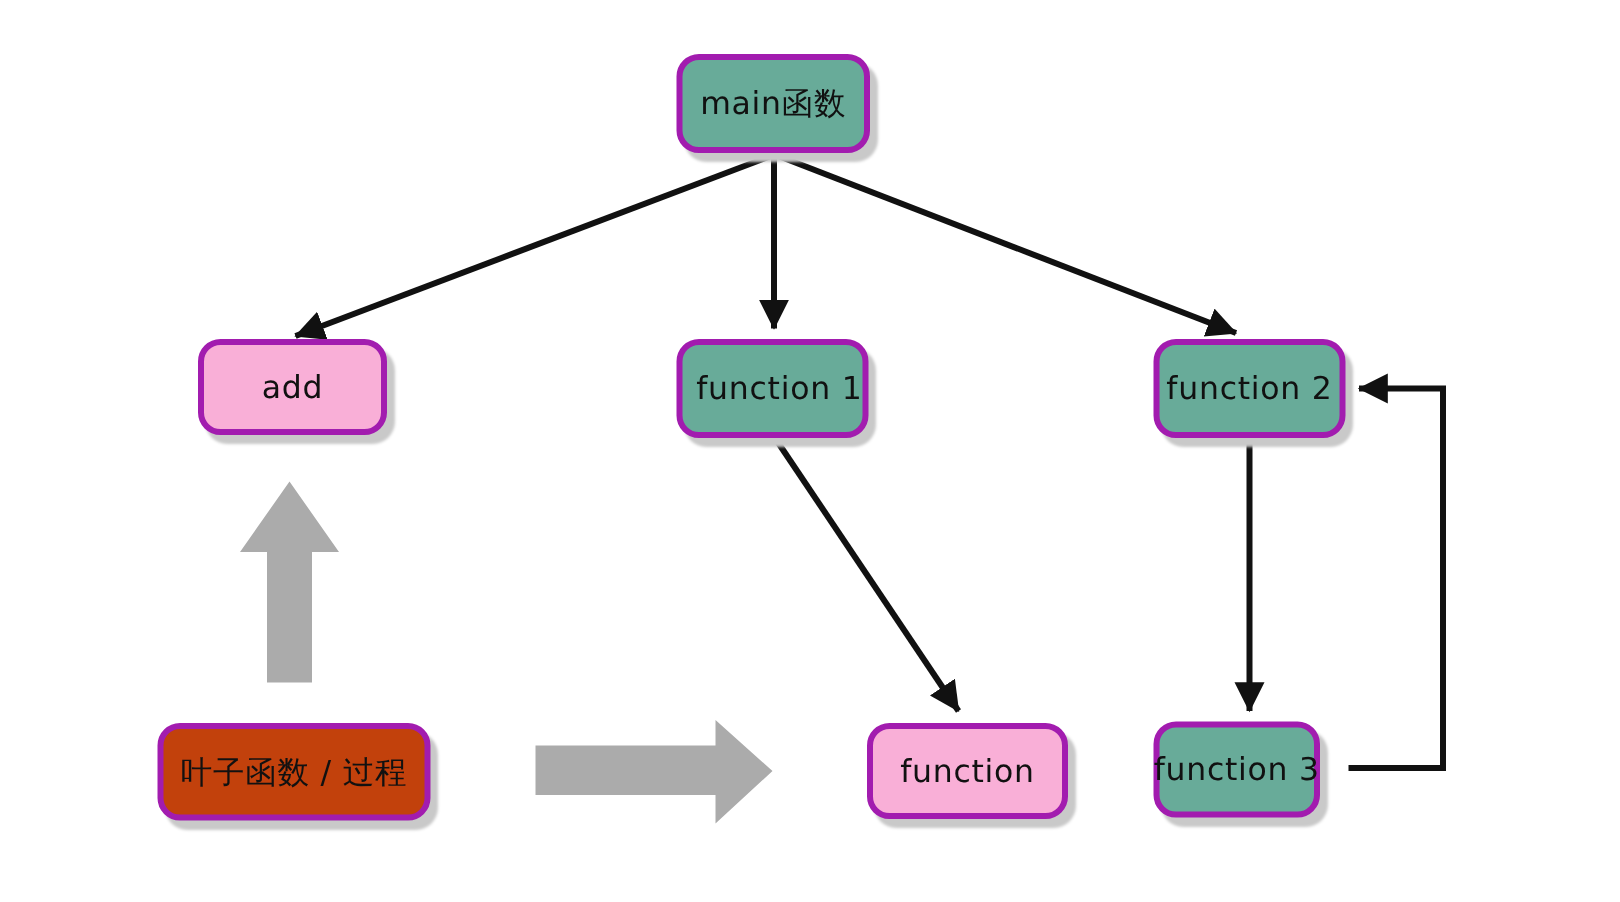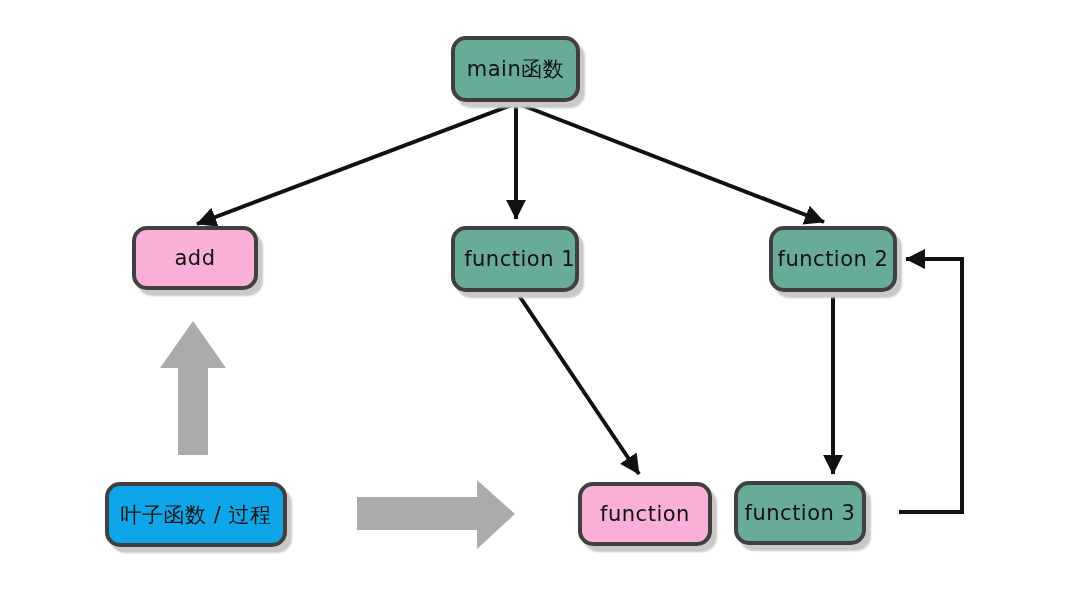--- a/index.html
+++ b/index.html
@@ -25,30 +25,30 @@
   .nodes-layer {
     position: absolute;
     left: 0;
     top: 0;
     width: 1080px;
     height: 601px;
   }
   .node {
     position: absolute;
     box-sizing: border-box;
-    border: 4px solid #404040;
+    border: 4px solid #a21caf;
     border-radius: 15px;
     display: flex;
     align-items: center;
     justify-content: center;
     box-shadow: 5px 6px 2px #c9c9c9;
   }
   .node.teal  { background: #68ab99; }
   .node.pink  { background: #f9afd7; text-align: center; }
-  .node.white { background: #0ea5e9; justify-content: center; }
+  .node.white { background: #c2410c; justify-content: center; }
   .node .label {
     color: #111111;
     font-size: 21px;
     letter-spacing: 0.5px;
     white-space: nowrap;
   }
 </style>
 </head>
 <body>
 
@@ -81,20 +81,20 @@
       </div>
       <div class="node teal" style="left: 451px; top: 226px; width: 128px; height: 66px; justify-content: flex-end;">
         <span class="label">function 1</span>
       </div>
       <div class="node teal" style="left: 769px; top: 226px; width: 128px; height: 66px;">
         <span class="label">function 2</span>
       </div>
       <div class="node pink" style="left: 578px; top: 482px; width: 134px; height: 64px;">
         <span class="label">function</span>
       </div>
-      <div class="node teal" style="left: 734px; top: 481px; width: 132px; height: 64px; align-items: center;">
+      <div class="node teal" style="left: 769px; top: 481px; width: 111px; height: 64px; align-items: center;">
         <span class="label">function 3</span>
       </div>
       <div class="node white" style="left: 105px; top: 482px; width: 182px; height: 65px;">
         <span class="label">叶子函数 / 过程</span>
       </div>
     </div>
 </div>
 
 </body></html>

